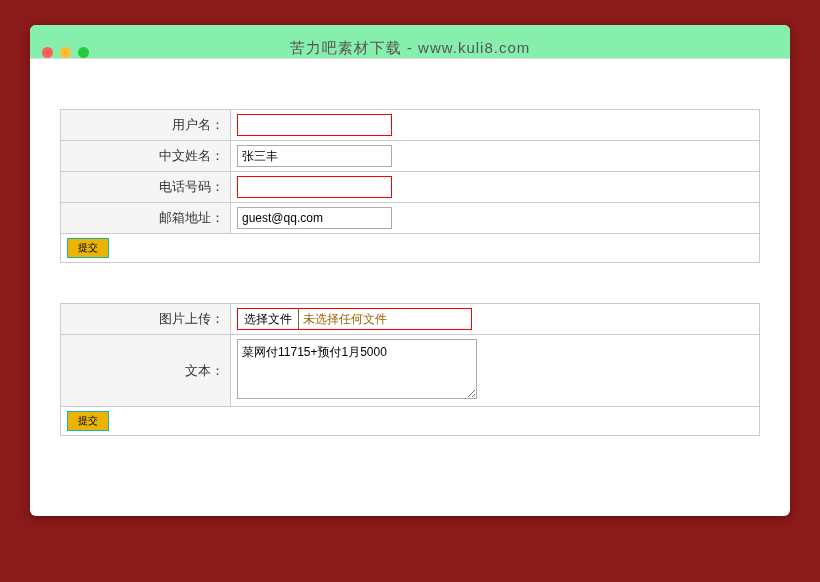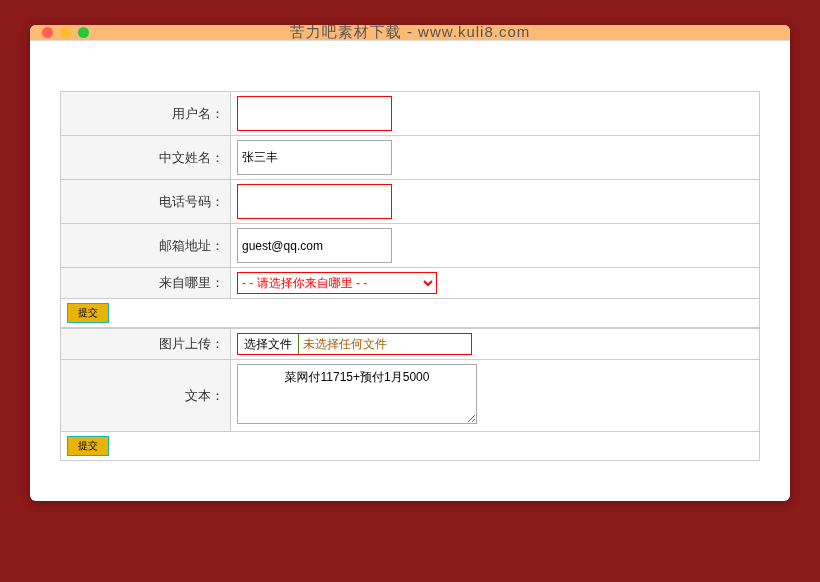--- a/index.html
+++ b/index.html
@@ -9,26 +9,26 @@
   font-size: 13px;
   padding: 25px 30px;
 }
 .window {
   background: #fff;
   border-radius: 6px;
   box-shadow: 0 2px 10px rgba(0,0,0,0.3);
   overflow: hidden;
 }
 .titlebar {
-  background: #fdba74;
+  background: #86efac;
   border-bottom: 1px solid #ddd;
-  height: 16px;
+  height: 34px;
   position: relative;
   display: flex;
-  align-items: center;
+  align-items: flex-end;
 }
 .traffic {
   position: absolute;
   left: 12px;
   display: flex;
   gap: 7px;
 }
 .dot {
   width: 11px;
   height: 11px;
@@ -43,38 +43,39 @@
   color: #555;
   font-size: 15px;
   letter-spacing: 1px;
 }
 .content {
   padding: 50px 30px 40px;
 }
 .form-table {
   width: 100%;
   border-collapse: collapse;
+  margin-bottom: 40px;
 }
 .form-table td {
   border: 1px solid #ccc;
   padding: 4px 6px;
   vertical-align: middle;
 }
 .label-cell {
   width: 170px;
   background: #f5f5f5;
   text-align: right;
   padding-right: 10px;
   color: #333;
   height: 28px;
 }
 .input-cell { background: #fff; }
 .txt {
   border: 1px solid #f00;
-  height: 35px;
+  height: 22px;
   width: 155px;
   padding: 2px 4px;
   font-size: 12px;
   font-family: Arial, sans-serif;
 }
 .txt-norm { border: 1px solid #aaa; }
 .sel {
   border: 1px solid #f00;
   color: #f00;
   width: 200px;
@@ -104,21 +105,20 @@
   padding-left: 4px;
 }
 .ta {
   border: 1px solid #aaa;
   width: 240px;
   height: 60px;
   padding: 4px;
   font-size: 12px;
   font-family: Arial, sans-serif;
   resize: both;
-  text-align: center;
 }
 .submit-row td {
   padding: 4px 6px;
 }
 .submit-btn {
   border: 1px solid #14b8a6;
   background: #eab308;
   padding: 2px 10px;
   font-size: 10px;
   cursor: pointer;
@@ -150,28 +150,20 @@
         <td class="input-cell"><input class="txt txt-norm" type="text" value="张三丰" style=""></td>
       </tr>
       <tr>
         <td class="label-cell">电话号码：</td>
         <td class="input-cell"><input class="txt" type="text" value="" style=""></td>
       </tr>
       <tr>
         <td class="label-cell">邮箱地址：</td>
         <td class="input-cell"><input class="txt txt-norm" type="text" value="guest@qq.com" style=""></td>
       </tr>
-      <tr>
-        <td class="label-cell">来自哪里：</td>
-        <td class="input-cell">
-          <select class="sel">
-            <option>- - 请选择你来自哪里 - -</option>
-          </select>
-        </td>
-      </tr>
       <tr class="submit-row">
         <td colspan="2"><button class="submit-btn">提交</button></td>
       </tr>
     </tbody>
       </table>
 
     <table class="form-table">
       <tbody>
       <tr>
         <td class="label-cell">图片上传：</td>

